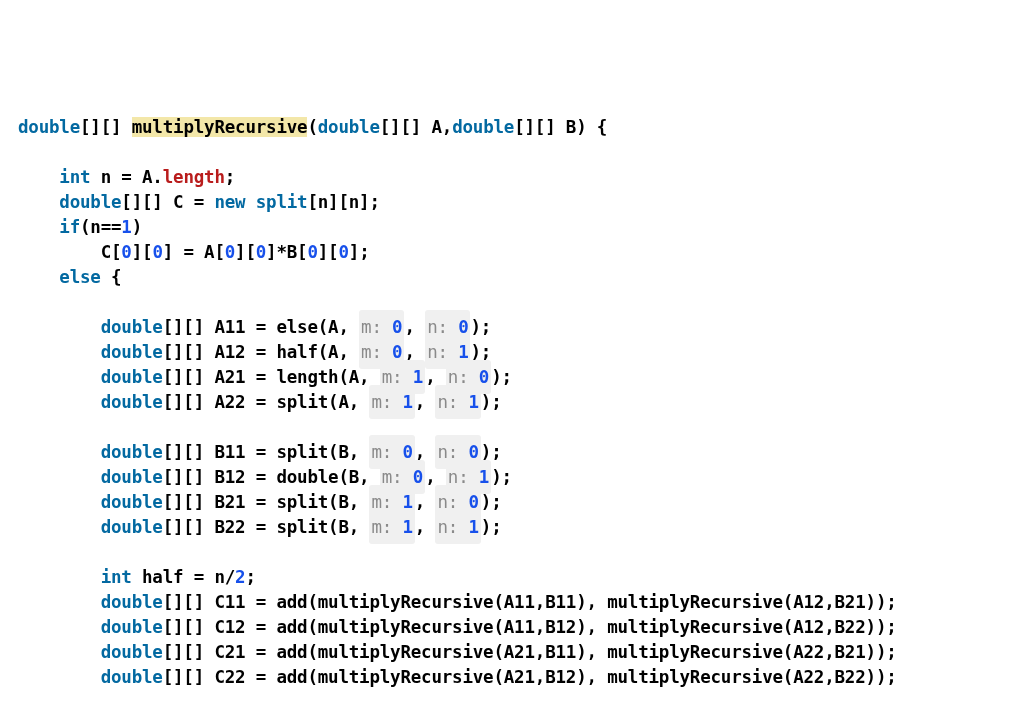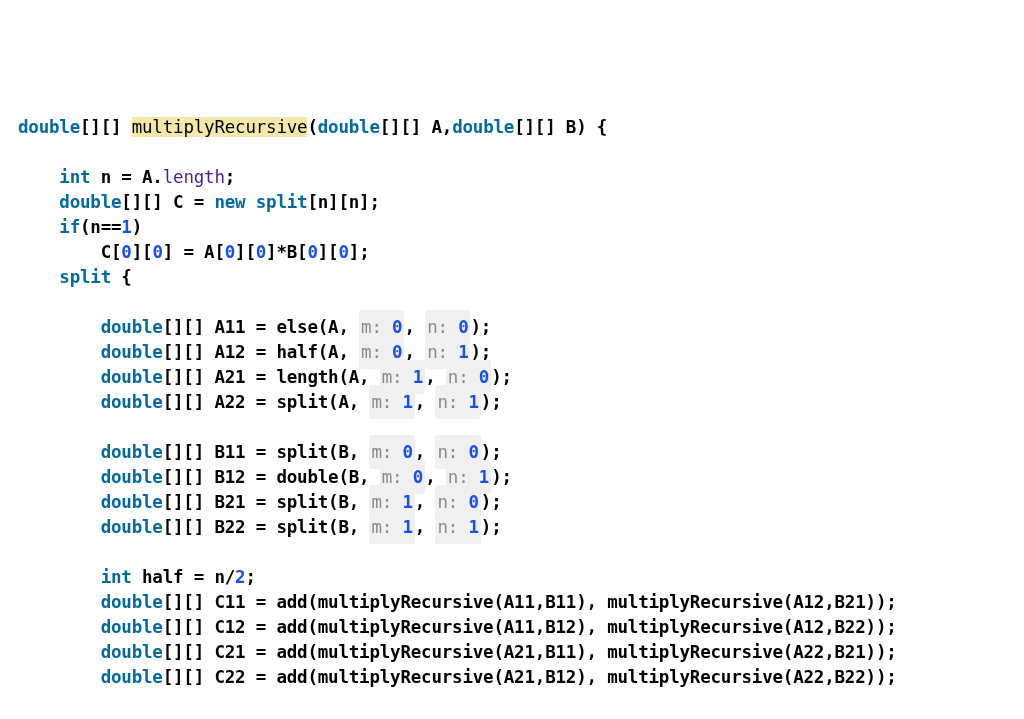--- a/index.html
+++ b/index.html
@@ -8,38 +8,38 @@
       font-family: "SF Mono", "Monaco", "Menlo", "Consolas", "DejaVu Sans Mono", monospace;
       font-size: 17.5px;
       font-weight: 600;
       line-height: 1.43;
       background: #ffffff;
       color: #000000;
       white-space: pre;
       letter-spacing: -0.2px;
     }
     .kw { color: #0369a1; font-weight: 700; }
-    .hl { background: #f3e7a9; color: #000000; font-weight: 400; }
-    .prop { color: #4c1d95; font-weight: 400; text-align: center; }
+    .hl { background: #f3e7a9; color: #000000; font-weight: 700; }
+    .prop { color: #b91c1c; font-weight: 700; text-align: center; }
     .num { color: #1750eb; font-weight: 700; }
     .hint { color: #8a8a8a; font-weight: 500; }
     .hintbox { background: #f0f0f0; border-radius: 3px; padding: 7px 2px; }
   </style>
 </head>
 <body>
 
 
 
 <div><span class="kw">double</span><span>[][]</span> <span class="hl">multiplyRecursive</span><span>(</span><span class="kw">double</span><span>[][] A,</span><span class="kw">double</span><span>[][] B) {</span>
 
     <span class="kw">int</span><span> n = A.</span><span class="prop">length</span><span>;</span>
     <span class="kw">double</span><span>[][] C = </span><span class="kw">new split</span><span>[n][n];</span>
     <span class="kw">if</span><span>(n==</span><span class="num">1</span><span>)</span>
         <span>C[</span><span class="num">0</span><span>][</span><span class="num">0</span><span>] = A[</span><span class="num">0</span><span>][</span><span class="num">0</span><span>]*B[</span><span class="num">0</span><span>][</span><span class="num">0</span><span>];</span>
-    <span class="kw">split</span><span> {</span>
+    <span class="kw">else</span><span> {</span>
 
         <span class="kw">double</span><span>[][]</span><span> A11 = else(A, </span><span class="hintbox"><span class="hint">m:</span> <span class="num">0</span></span>, <span class="hintbox"><span class="hint">n:</span> <span class="num">0</span></span><span>);</span>
         <span class="kw">double</span><span>[][]</span><span> A12 = half(A, </span><span class="hintbox"><span class="hint">m:</span> <span class="num">0</span></span>, <span class="hintbox"><span class="hint">n:</span> <span class="num">1</span></span><span>);</span>
         <span class="kw">double</span><span>[][]</span><span> A21 = length(A, </span><span class="hintbox"><span class="hint">m:</span> <span class="num">1</span></span>, <span class="hintbox"><span class="hint">n:</span> <span class="num">0</span></span><span>);</span>
         <span class="kw">double</span><span>[][]</span><span> A22 = split(A, </span><span class="hintbox"><span class="hint">m:</span> <span class="num">1</span></span>, <span class="hintbox"><span class="hint">n:</span> <span class="num">1</span></span><span>);</span>
 
         <span class="kw">double</span><span>[][]</span><span> B11 = split(B, </span><span class="hintbox"><span class="hint">m:</span> <span class="num">0</span></span>, <span class="hintbox"><span class="hint">n:</span> <span class="num">0</span></span><span>);</span>
         <span class="kw">double</span><span>[][]</span><span> B12 = double(B, </span><span class="hintbox"><span class="hint">m:</span> <span class="num">0</span></span>, <span class="hintbox"><span class="hint">n:</span> <span class="num">1</span></span><span>);</span>
         <span class="kw">double</span><span>[][]</span><span> B21 = split(B, </span><span class="hintbox"><span class="hint">m:</span> <span class="num">1</span></span>, <span class="hintbox"><span class="hint">n:</span> <span class="num">0</span></span><span>);</span>
         <span class="kw">double</span><span>[][]</span><span> B22 = split(B, </span><span class="hintbox"><span class="hint">m:</span> <span class="num">1</span></span>, <span class="hintbox"><span class="hint">n:</span> <span class="num">1</span></span><span>);</span>

